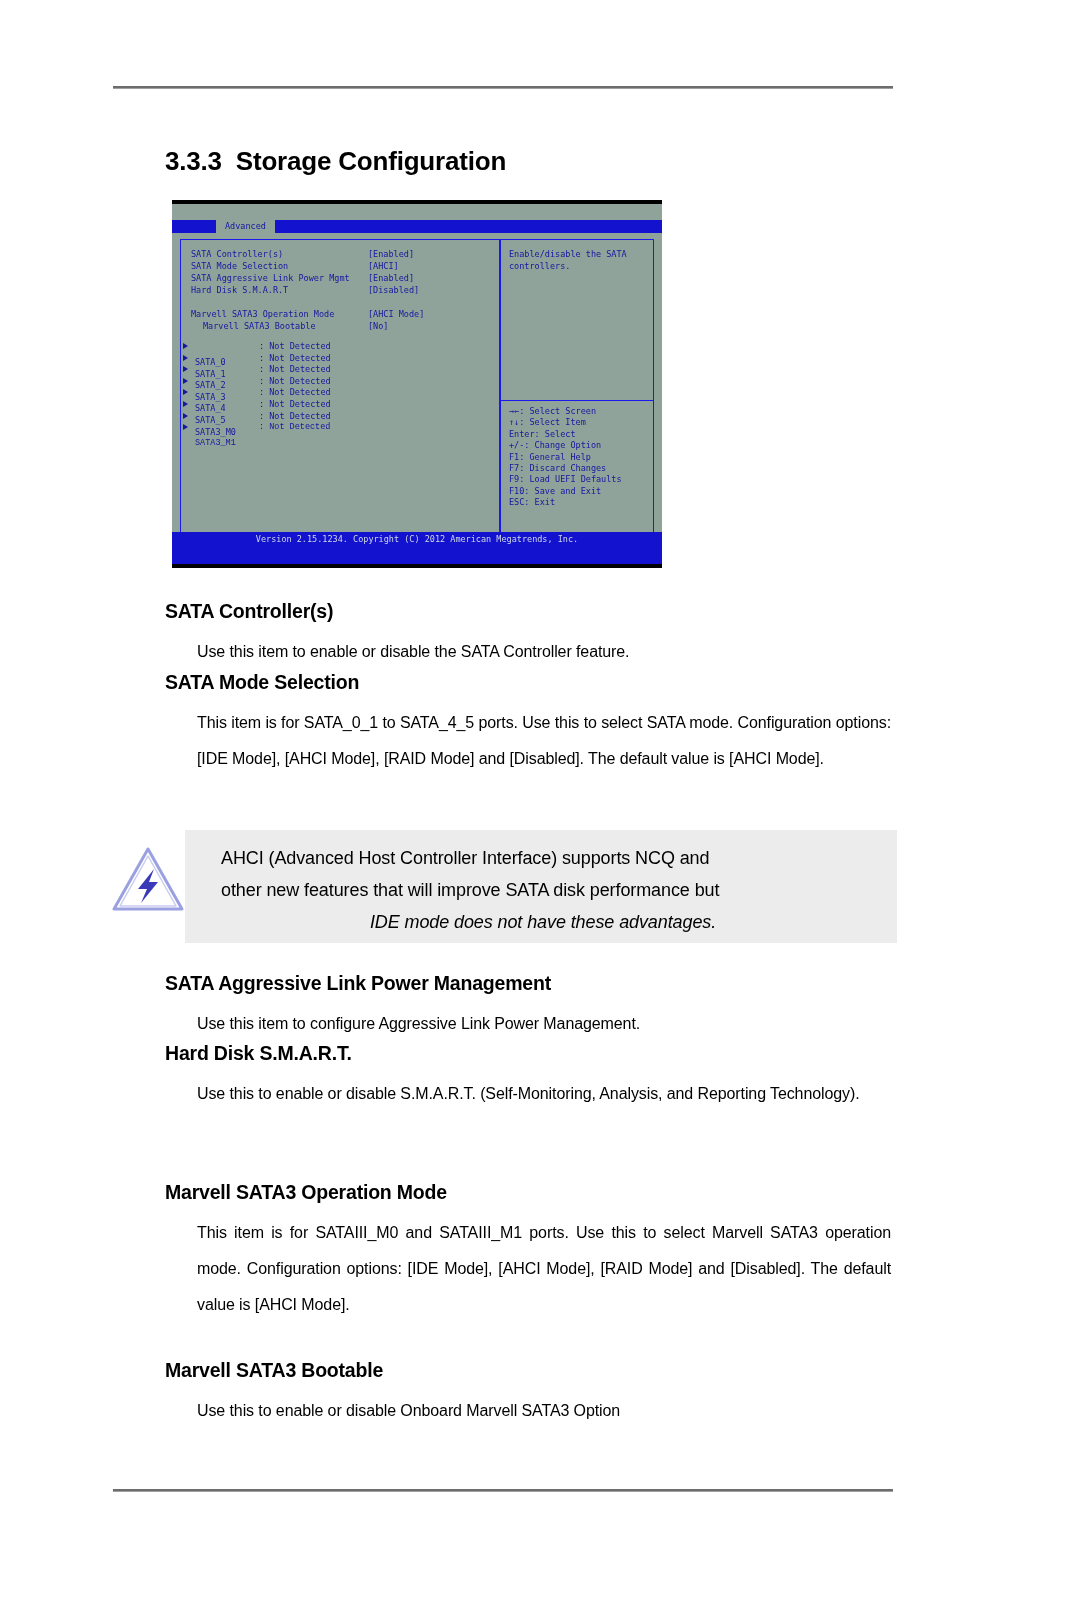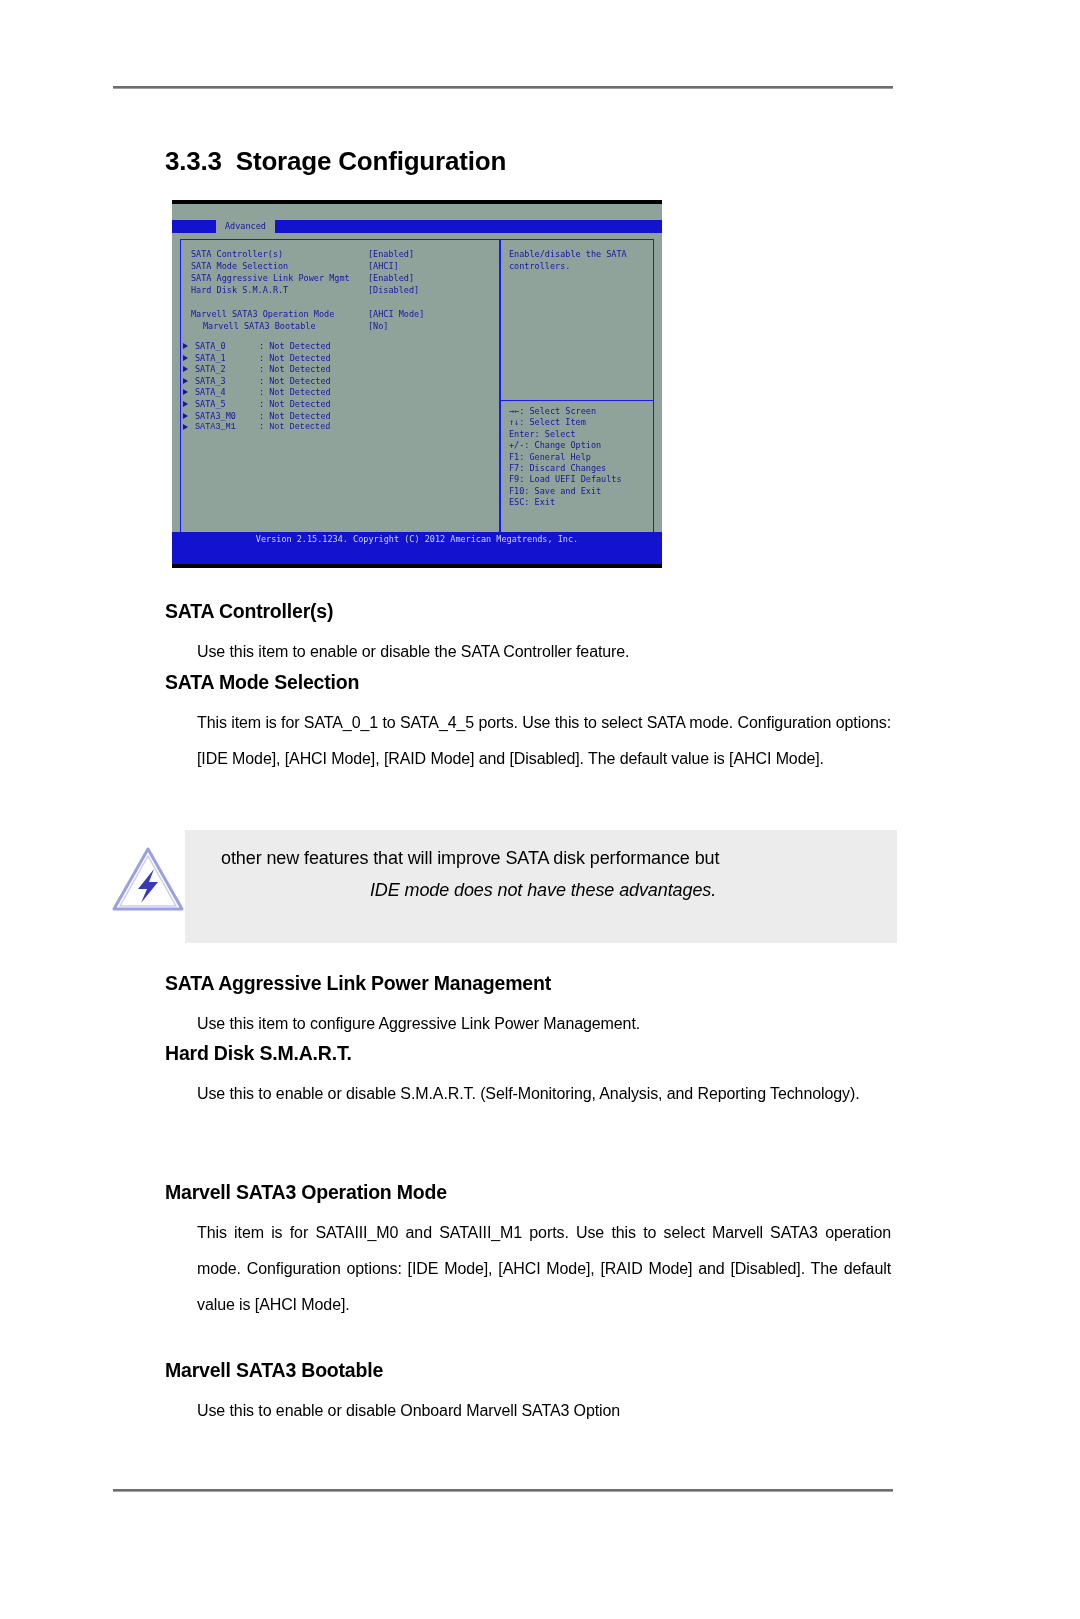--- a/index.html
+++ b/index.html
@@ -174,21 +174,21 @@
     position: absolute;
     left: 0;
     top: 3px;
     width: 0; height: 0;
     border-left: 5px solid #17179e;
     border-top: 3px solid transparent;
     border-bottom: 3px solid transparent;
   }
   .dev-row .dname {
     position: absolute;
-    left: 12px; top: 0;
+    left: 12px; top: 16px;
   }
   .dev-row .dstat {
     position: absolute;
     left: 76px; top: 0;
   }
 
   
   .help-text {
     position: absolute;
     left: 8px;
@@ -377,20 +377,21 @@
   </div>
 
   <div class="term" style="top:600px">SATA Controller(s)</div>
   <div class="para nojust" style="top:634px">Use this item to enable or disable the SATA Controller feature.</div>
 
   <div class="term" style="top:671px">SATA Mode Selection</div>
   <div class="para" style="top:705px">This item is for SATA_0_1 to SATA_4_5 ports. Use this to select SATA mode. Configuration options: [IDE Mode], [AHCI Mode], [RAID Mode] and [Disabled]. The default value is [AHCI Mode].</div>
 
   <div class="note-box">
     <div class="note-text">
+      <div>AHCI (Advanced Host Controller Interface) supports NCQ and</div>
       <div>other new features that will improve SATA disk performance but</div>
       <div class="last">IDE mode does not have these advantages.</div>
     </div>
   </div>
   <svg class="warn-icon" viewBox="0 0 76 72">
     <path d="M38 6 L72 66 L4 66 Z" fill="#ffffff" stroke="#9aa0e0" stroke-width="3" stroke-linejoin="round"></path>
     <path d="M38 13 L66 63 L10 63 Z" fill="none" stroke="#c9cdf0" stroke-width="1.5" stroke-linejoin="round"></path>
     <path d="M44 26 L28 46 L37 46 L31 60 L48 39 L39 39 Z" fill="#3a3ab8"></path>
   </svg>
 

